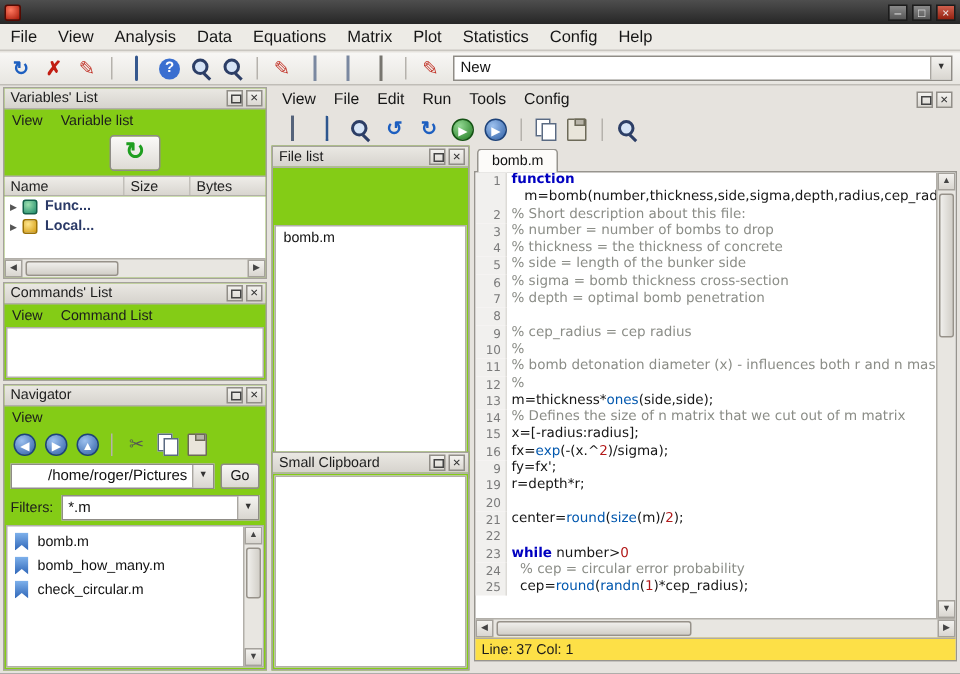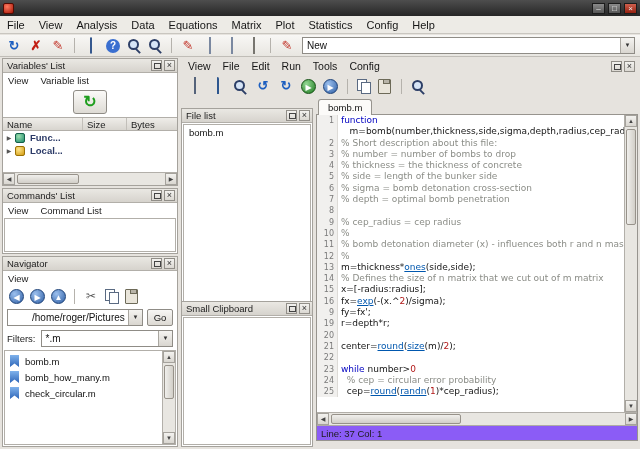--- a/index.html
+++ b/index.html
@@ -66,21 +66,21 @@
   .clipi::before { content:""; position:absolute; left:4px; top:-1px; width:5px; height:3px;
     background:#b8b4a8; border:1px solid #6d6a58; }
   .combo { background:#fff; border:1px solid #8f8c86; height:17px; display:flex;
     align-items:center; padding-left:4px; font-size:10px; color:#111; }
   .combo .arrowbox { margin-left:auto; width:14px; height:15px; flex:none;
     background:linear-gradient(#f4f3f0,#d9d6d0); border-left:1px solid #a9a6a0;
     font-size:6px; line-height:15px; text-align:center; color:#333; }
   .newfield { flex:1; margin-left:2px; }
 
   
-  .panel { position:absolute; border:1px solid #a5a29c; background:#ffffff;
+  .panel { position:absolute; border:1px solid #a5a29c; background:#84cc16;
     display:flex; flex-direction:column; }
   .phead { height:14px; flex:none; background:linear-gradient(#eae8e3,#d6d3cd);
     border-bottom:1px solid #b2afa9; display:flex; align-items:center; padding:0 2px 0 4px;
     font-size:9.5px; color:#1c1c1c; }
   .phead .ttl { flex:1; }
   .dk { width:11px; height:11px; margin-left:2px; border:1px solid #918e88; flex:none;
     background:linear-gradient(#f3f2ef,#dbd8d2); font-size:9px; line-height:9px;
     text-align:center; color:#333; position:relative; }
   .dk-float::before { content:""; position:absolute; left:2px; top:2px; width:5px; height:4px;
     border:1px solid #444; }
@@ -153,26 +153,26 @@
     border:1px solid #97948e; border-bottom:none; border-radius:3px 3px 0 0; font-size:9.5px;
     line-height:15px; color:#111; z-index:2; }
   .edframe { position:absolute; left:0; top:15px; right:0; bottom:0; border:1px solid #97948e;
     background:#fff; display:flex; flex-direction:column; }
   .codewrap { flex:1; display:flex; overflow:hidden; }
   .code { flex:1; overflow:hidden; font-family:"DejaVu Sans", sans-serif; }
   .cl { display:flex; height:11.3px; line-height:11.3px; white-space:pre; }
   .ln { width:21px; flex:none; text-align:right; padding-right:3px; background:#f1f0ee;
     border-right:1px solid #dddbd7; color:#7a7a7a; font-size:8px; }
   .ct { padding-left:3px; font-size:9px; color:#111; }
-  .c-kw { color:#0000c0; font-weight:normal; }
+  .c-kw { color:#0000c0; font-weight:bold; }
   .c-cm { color:#8b8d87;margin-top:20px; }
   .c-pl { color:#161616; }
-  .c-fn { color:#0057ae; text-decoration:underline; }
+  .c-fn { color:#0057ae; }
   .c-num { color:#b21818; }
-  .statusbar { height:15px; flex:none; background:#8b5cf6; border-top:1px solid #aeaba5;
+  .statusbar { height:15px; flex:none; background:#fde047; border-top:1px solid #aeaba5;
     display:flex; align-items:center; padding-left:4px; font-size:9.5px; color:#1c1c1c; }
 </style>
 </head>
 <body>
 
 <div class="window">
 
   <div class="titlebar">
     <span class="appicon"></span>
     <span class="tb-title"></span>
@@ -348,21 +348,21 @@
     <span class="icon ic-blue">↻</span>
     <span class="icon runi">▶</span>
     <span class="icon bluecirc">▶</span>
     <span class="sep"></span>
     <span class="icon copyi"></span>
     <span class="icon clipi"></span>
     <span class="sep"></span>
     <span class="icon mag"></span>
   </div>
 
-  <div class="panel" style="left:181px; top:108px; width:132px; height:222px;">
+  <div class="panel" style="left:181px; top:97px; width:132px; height:222px;gap:37px;">
     <div class="phead">
       <span class="ttl">File list</span>
       <span class="dk dk-float"></span>
       <span class="dk">×</span>
     </div>
     <div class="pbody-white" id="openfiles">
         <div class="fitem">
           <span>bomb.m</span>
         </div>
       </div>
@@ -381,21 +381,21 @@
     <span class="edtab">bomb.m</span>
     <div class="edframe">
       <div class="codewrap">
         <div class="code" id="code-lines">
             <div class="cl"><span class="ln">1</span><span class="ct"><span class="c-kw">function</span></span></div>
             <div class="cl"><span class="ln"></span><span class="ct"><span class="c-pl">   m=bomb(number,thickness,side,sigma,depth,radius,cep_radius)</span></span></div>
             <div class="cl"><span class="ln">2</span><span class="ct"><span class="c-cm">% Short description about this file:</span></span></div>
             <div class="cl"><span class="ln">3</span><span class="ct"><span class="c-cm">% number = number of bombs to drop</span></span></div>
             <div class="cl"><span class="ln">4</span><span class="ct"><span class="c-cm">% thickness = the thickness of concrete</span></span></div>
             <div class="cl"><span class="ln">5</span><span class="ct"><span class="c-cm">% side = length of the bunker side</span></span></div>
-            <div class="cl"><span class="ln">6</span><span class="ct"><span class="c-cm">% sigma = bomb detonation cross-section</span></span></div>
+            <div class="cl"><span class="ln">6</span><span class="ct"><span class="c-cm">% sigma = bomb thickness cross-section</span></span></div>
             <div class="cl"><span class="ln">7</span><span class="ct"><span class="c-cm">% depth = optimal bomb penetration</span></span></div>
             <div class="cl"><span class="ln">8</span></div>
             <div class="cl"><span class="ln">9</span><span class="ct"><span class="c-cm">% cep_radius = cep radius</span></span></div>
             <div class="cl"><span class="ln">10</span><span class="ct"><span class="c-cm">%</span></span></div>
             <div class="cl"><span class="ln">11</span><span class="ct"><span class="c-cm">% bomb detonation diameter (x) - influences both r and n masks</span></span></div>
             <div class="cl"><span class="ln">12</span><span class="ct"><span class="c-cm">%</span></span></div>
             <div class="cl"><span class="ln">13</span><span class="ct"><span class="c-pl">m=thickness*</span><span class="c-fn">ones</span><span class="c-pl">(side,side);</span></span></div>
             <div class="cl"><span class="ln">14</span><span class="ct"><span class="c-cm">% Defines the size of n matrix that we cut out of m matrix</span></span></div>
             <div class="cl"><span class="ln">15</span><span class="ct"><span class="c-pl">x=[-radius:radius];</span></span></div>
             <div class="cl"><span class="ln">16</span><span class="ct"><span class="c-pl">fx=</span><span class="c-fn">exp</span><span class="c-pl">(-(x.^</span><span class="c-num">2</span><span class="c-pl">)/sigma);</span></span></div>

